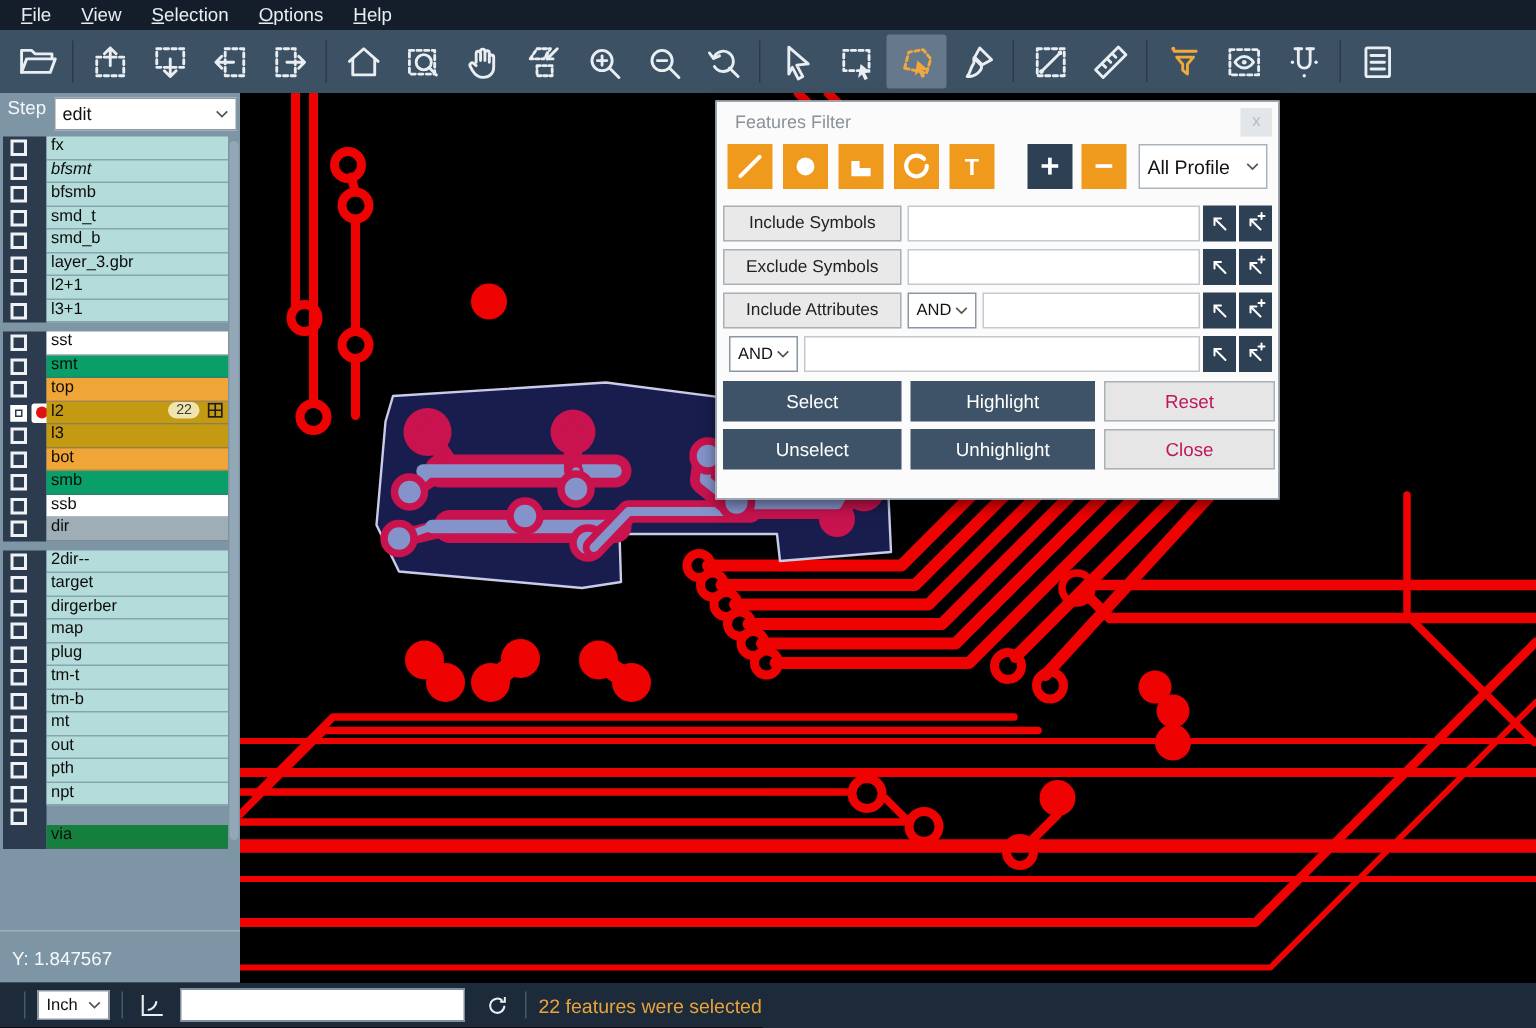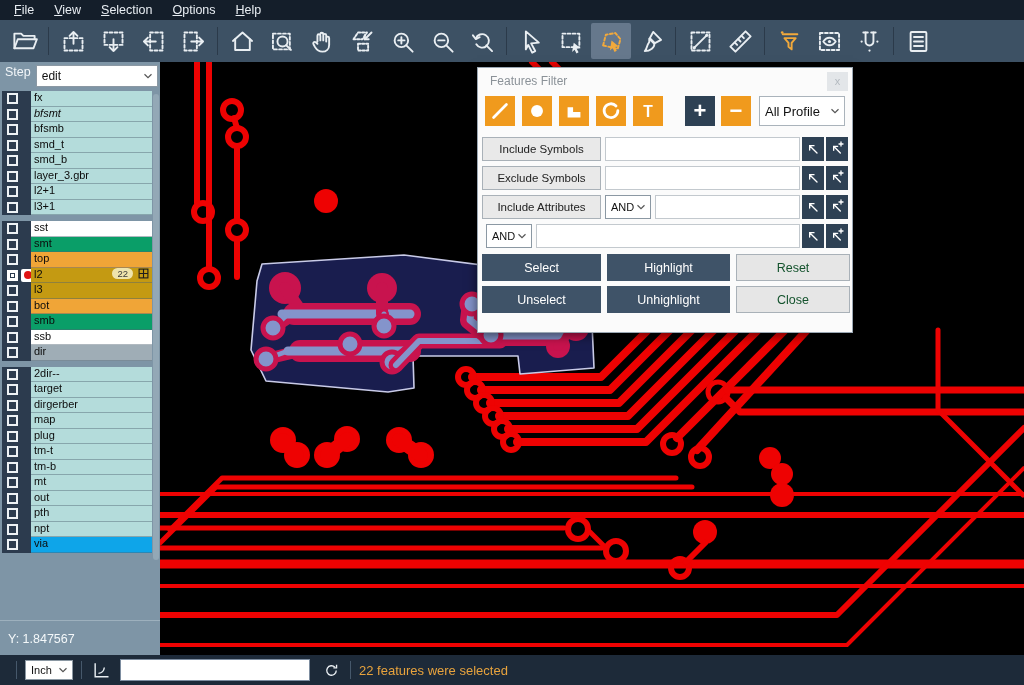--- a/index.html
+++ b/index.html
@@ -71,21 +71,21 @@
   .row-label { width:119px; height:24px; background:#e9e9e9; border:1px solid #a9b1b8; font-size:11.5px;
                color:#222; display:flex; align-items:center; justify-content:center; flex:none; }
   .row-input { flex:1; height:24px; background:#fff; border:1px solid #c3c9ce; margin-left:4px; min-width:0; }
   .and-select { width:46px; height:24px; margin-left:4px; font-size:11px; flex:none; }
   .mini-btn { width:22px; height:24px; margin-left:2px; flex:none; display:flex; align-items:center; justify-content:center; }
   .mini-btn svg { width:16px; height:16px; }
   .dlg-actions { display:grid; grid-template-columns:119px 123px 114px; grid-column-gap:6px; grid-row-gap:5px;
                  padding:6px 4px 0 4px; }
   .act-btn { height:27px; font-size:12.5px; display:flex; align-items:center; justify-content:center; }
   .act-dark { background:#3f5368; color:#fff; }
-  .act-light { background:#e6e6e6; color:#14532d; border:1px solid #a9b1b8; }
+  .act-light { background:#e6e6e6; color:#be185d; border:1px solid #a9b1b8; }
 
   
   .statusbar { height:30px; background:#1d2a39; display:flex; align-items:center; padding-left:8px; }
   .sb-sep { width:1px; height:18px; background:#46586b; margin:0 8px; flex:none; }
   .units-select { width:48px; height:20px; font-size:11px; }
   .sb-icon { width:22px; height:22px; flex:none; display:flex; align-items:center; justify-content:center; }
   .sb-input { width:190px; height:22px; background:#fff; border:1px solid #7d8da0; margin:0 10px 0 8px; }
   .sb-msg { color:#e8a33d; font-size:13px; }
 </style>
 </head>
@@ -571,21 +571,21 @@
             </div>
             <div class="layer-row" style="background: rgb(180, 220, 219);">
               <span>out</span>
             </div>
             <div class="layer-row" style="background: rgb(180, 220, 219);">
               <span>pth</span>
             </div>
             <div class="layer-row" style="background: rgb(180, 220, 219);">
               <span>npt</span>
             </div>
-            <div class="layer-row" style="background: #0ea5e9;">
+            <div class="layer-row" style="background: #15803d; margin-top: 13px;">
               <span>via</span>
             </div>
           </div>
         </div>
       </div>
     <div class="v-scroll"></div>
     <div class="coords">
       <div>Y: 1.847567</div>
     </div>
   </div>

